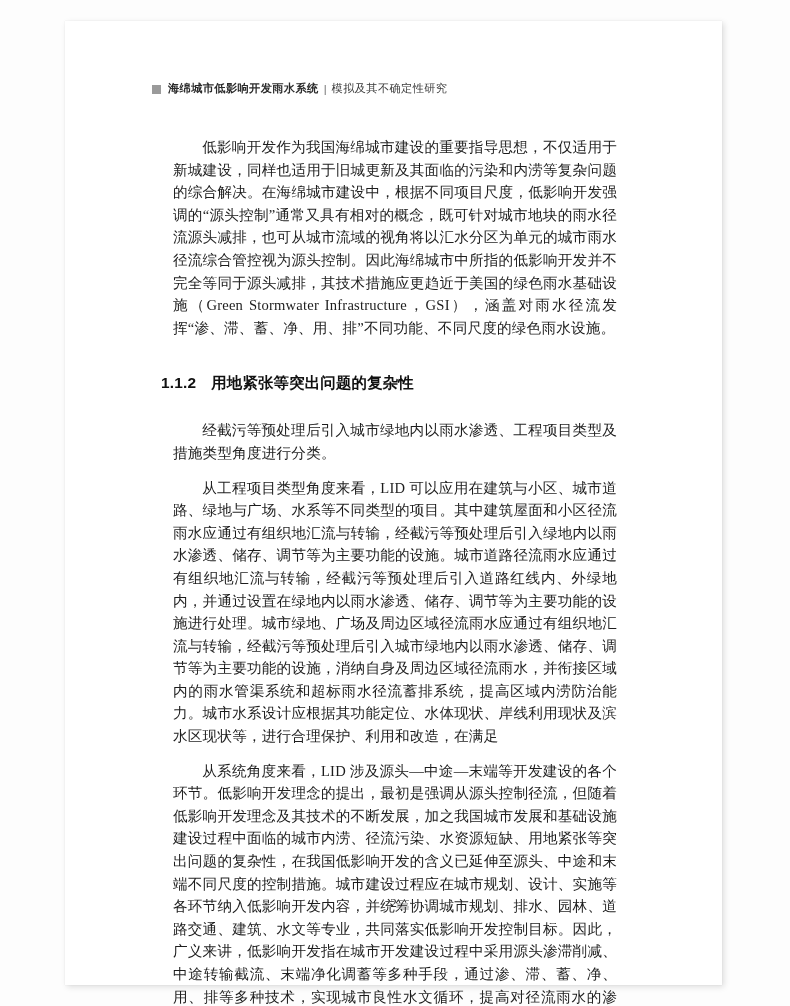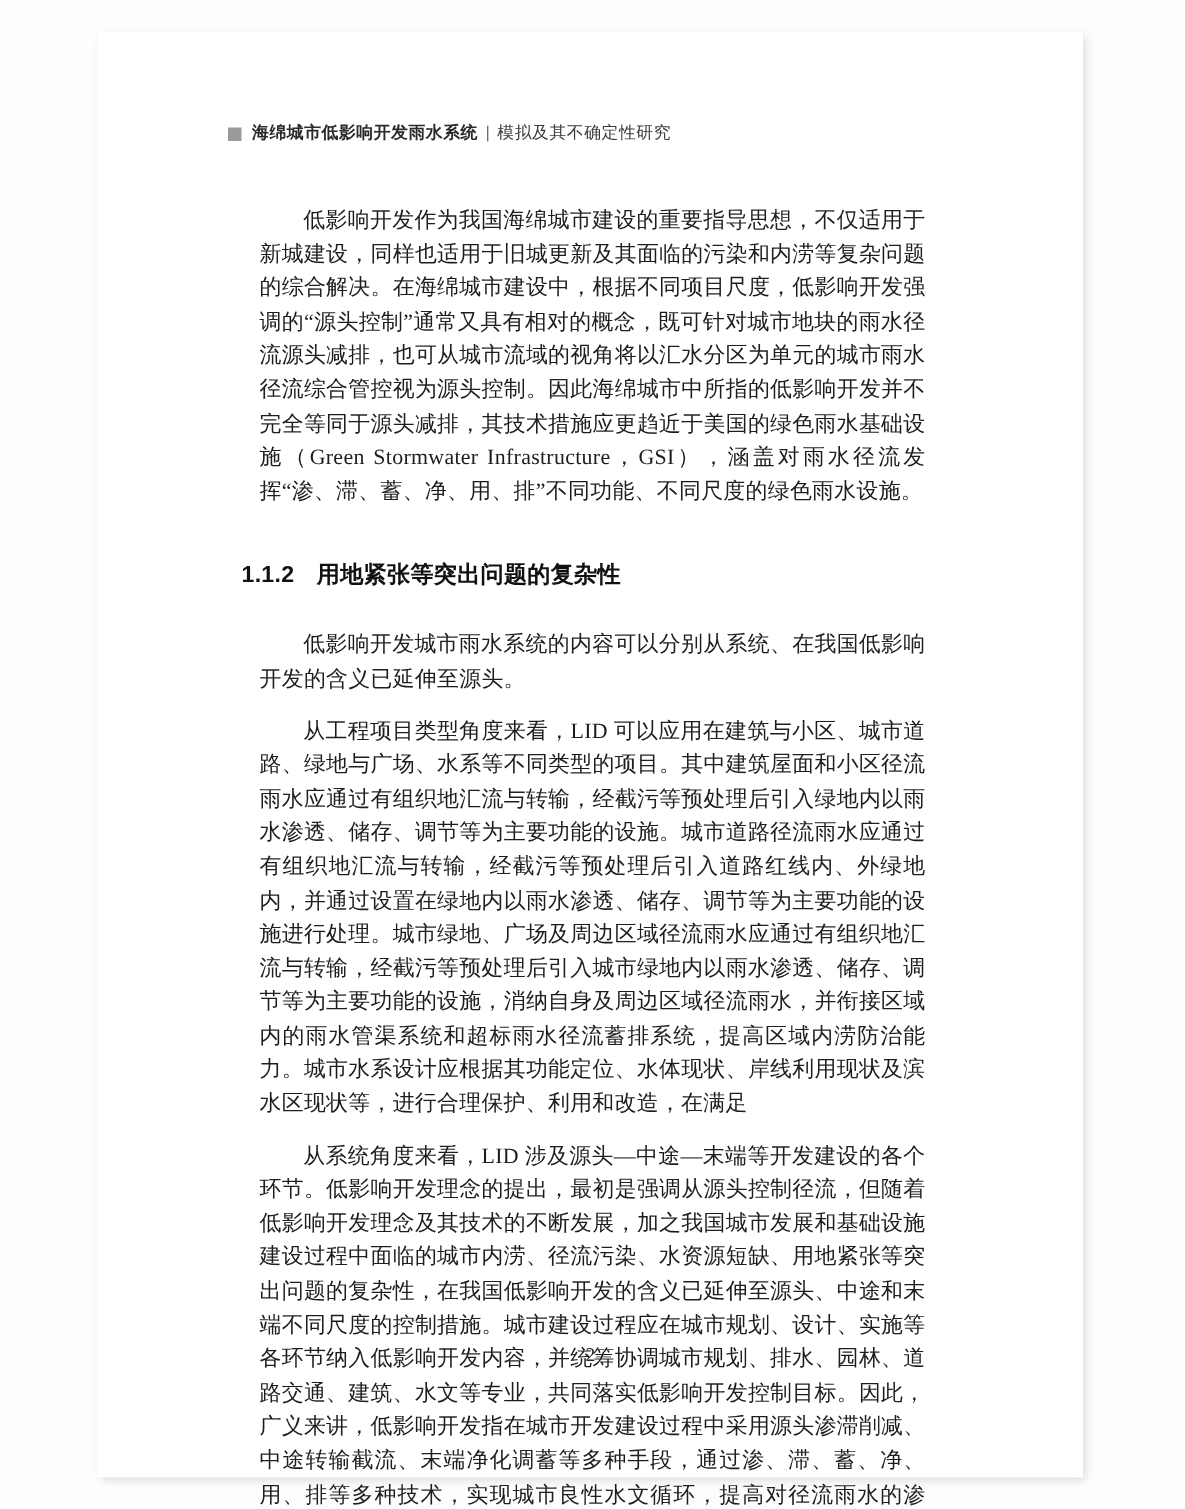--- a/index.html
+++ b/index.html
@@ -140,21 +140,21 @@
       <p class="body-par">低影响开发作为我国海绵城市建设的重要指导思想，不仅适用于新城建设，同样也适用于旧城更新及其面临的污染和内涝等复杂问题的综合解决。在海绵城市建设中，根据不同项目尺度，低影响开发强调的“源头控制”通常又具有相对的概念，既可针对城市地块的雨水径流源头减排，也可从城市流域的视角将以汇水分区为单元的城市雨水径流综合管控视为源头控制。因此海绵城市中所指的低影响开发并不完全等同于源头减排，其技术措施应更趋近于美国的绿色雨水基础设施（Green Stormwater Infrastructure，GSI），涵盖对雨水径流发挥“渗、滞、蓄、净、用、排”不同功能、不同尺度的绿色雨水设施。</p>
 
       <div class="gap-before-heading"></div>
 
       <h2 class="section-heading">
         <span class="sec-num">1.1.2</span><span class="sec-gap"></span><span class="sec-title">用地紧张等突出问题的复杂性</span>
       </h2>
 
       <div class="gap-after-heading"></div>
 
-      <p class="body-par">低影响开发城市雨水系统的内容可以分别从系统、在我国低影响开发的含义已延伸至源头。</p>
+      <p class="body-par">经截污等预处理后引入城市绿地内以雨水渗透、工程项目类型及措施类型角度进行分类。</p>
       <p class="body-par">从工程项目类型角度来看，LID 可以应用在建筑与小区、城市道路、绿地与广场、水系等不同类型的项目。其中建筑屋面和小区径流雨水应通过有组织地汇流与转输，经截污等预处理后引入绿地内以雨水渗透、储存、调节等为主要功能的设施。城市道路径流雨水应通过有组织地汇流与转输，经截污等预处理后引入道路红线内、外绿地内，并通过设置在绿地内以雨水渗透、储存、调节等为主要功能的设施进行处理。城市绿地、广场及周边区域径流雨水应通过有组织地汇流与转输，经截污等预处理后引入城市绿地内以雨水渗透、储存、调节等为主要功能的设施，消纳自身及周边区域径流雨水，并衔接区域内的雨水管渠系统和超标雨水径流蓄排系统，提高区域内涝防治能力。城市水系设计应根据其功能定位、水体现状、岸线利用现状及滨水区现状等，进行合理保护、利用和改造，在满足</p>
       <p class="body-par">从系统角度来看，LID 涉及源头—中途—末端等开发建设的各个环节。低影响开发理念的提出，最初是强调从源头控制径流，但随着低影响开发理念及其技术的不断发展，加之我国城市发展和基础设施建设过程中面临的城市内涝、径流污染、水资源短缺、用地紧张等突出问题的复杂性，在我国低影响开发的含义已延伸至源头、中途和末端不同尺度的控制措施。城市建设过程应在城市规划、设计、实施等各环节纳入低影响开发内容，并统筹协调城市规划、排水、园林、道路交通、建筑、水文等专业，共同落实低影响开发控制目标。因此，广义来讲，低影响开发指在城市开发建设过程中采用源头渗滞削减、中途转输截流、末端净化调蓄等多种手段，通过渗、滞、蓄、净、用、排等多种技术，实现城市良性水文循环，提高对径流雨水的渗透、调蓄、净化、利用和排放能力，维持或恢复城市的“海绵”功能。</p>
 
     </div>
 
     <div class="folio">
       <span>2</span>
     </div>
 
   </div>

